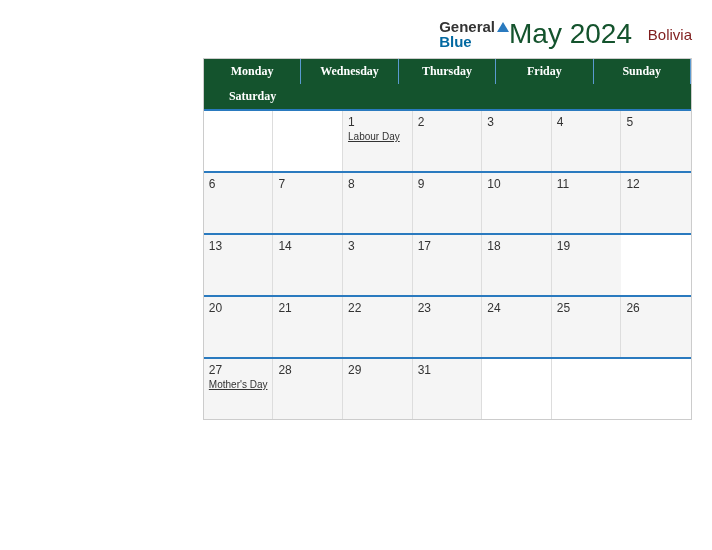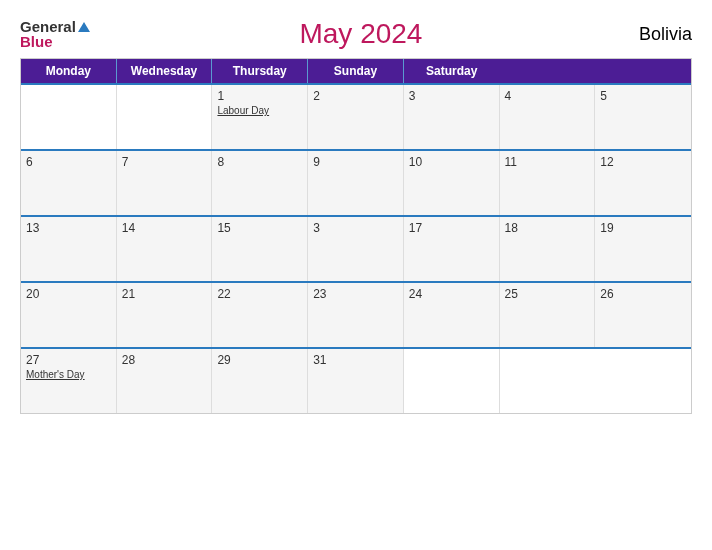--- a/index.html
+++ b/index.html
@@ -9,20 +9,21 @@
       width: 712px;
       height: 550px;
       overflow: hidden;
     }
     .page {
       width: 712px;
       height: 424px;
       padding: 18px 20px 10px 20px;
       display: flex;
       flex-direction: column;
+      align-items: flex-end;
     }
     .header {
       display: flex;
       align-items: center;
       justify-content: space-between;
       margin-bottom: 8px;
     }
     .logo {
       display: flex;
       flex-direction: column;
@@ -30,59 +31,60 @@
       line-height: 1;
     }
     .logo-general {
       font-size: 15px;
       font-weight: bold;
       color: #333;
     }
     .logo-blue {
       font-size: 15px;
       font-weight: bold;
-      color: #be185d;
+      color: #0369a1;
     }
     .logo-triangle {
       display: inline-block;
       width: 0;
       height: 0;
       border-left: 6px solid transparent;
       border-right: 6px solid transparent;
       border-bottom: 10px solid #2a7abf;
       margin-left: 2px;
       vertical-align: middle;
     }
     .logo-row {
       display: flex;
       align-items: center;
     }
     .title {
       font-size: 28px;
       font-weight: normal;
-      color: #be185d;
+      color: #14532d;
       text-align: center;
       flex: 1;
     }
     .country {
-      font-size: 18px;
-      color: #000000;
+      font-size: 15px;
+      color: #7f1d1d;
       text-align: right;
       min-width: 60px;
     }
     .calendar {
       flex: 1;
       display: flex;
       flex-direction: column;
       border: 1px solid #ccc;
     }
     .cal-header-row {
       display: grid;
-      grid-template-columns: repeat(7, 1fr);
-      background: #4c1d95;
+      grid-template-columns: repeat(5, 1fr);
+      background: #14532d;
+      font-family: Liberation Serif, serif;
     }
     .cal-header-cell {
       color: #fff;
       font-size: 12px;
       font-weight: bold;
       text-align: center;
       padding: 5px 2px;
       border-right: 1px solid #5a9ad0;
     }
     .cal-header-cell:last-child { border-right: none; }
@@ -134,20 +136,21 @@
     </div>
     <div class="title">May 2024</div>
     <div class="country">Bolivia</div>
   </div>
 
   <div class="calendar">
     <div class="cal-header-row">
     <div class="cal-header-cell">Monday</div>
         <div class="cal-header-cell">Wednesday</div>
         <div class="cal-header-cell">Thursday</div>
+        <div class="cal-header-cell">Friday</div>
         <div class="cal-header-cell">Sunday</div>
         <div class="cal-header-cell">Saturday</div>
       </div>
     <div class="cal-body">
     <div class="cal-week">
           <div class="cal-cell empty"></div>
           <div class="cal-cell empty"></div>
           <div class="cal-cell">
             <span class="cal-day-num">1</span>
             <div class="cal-event">Labour Day</div>
@@ -189,23 +192,20 @@
           </div>
         </div>
         <div class="cal-week">
           <div class="cal-cell">
             <span class="cal-day-num">13</span>
           </div>
           <div class="cal-cell">
             <span class="cal-day-num">14</span>
           </div>
           <div class="cal-cell">
-            <span class="cal-day-num">15</span>
-          </div>
-          <div class="cal-cell">
             <span class="cal-day-num">3</span>
           </div>
           <div class="cal-cell">
             <span class="cal-day-num">17</span>
           </div>
           <div class="cal-cell">
             <span class="cal-day-num">18</span>
           </div>
           <div class="cal-cell">
             <span class="cal-day-num">19</span>

